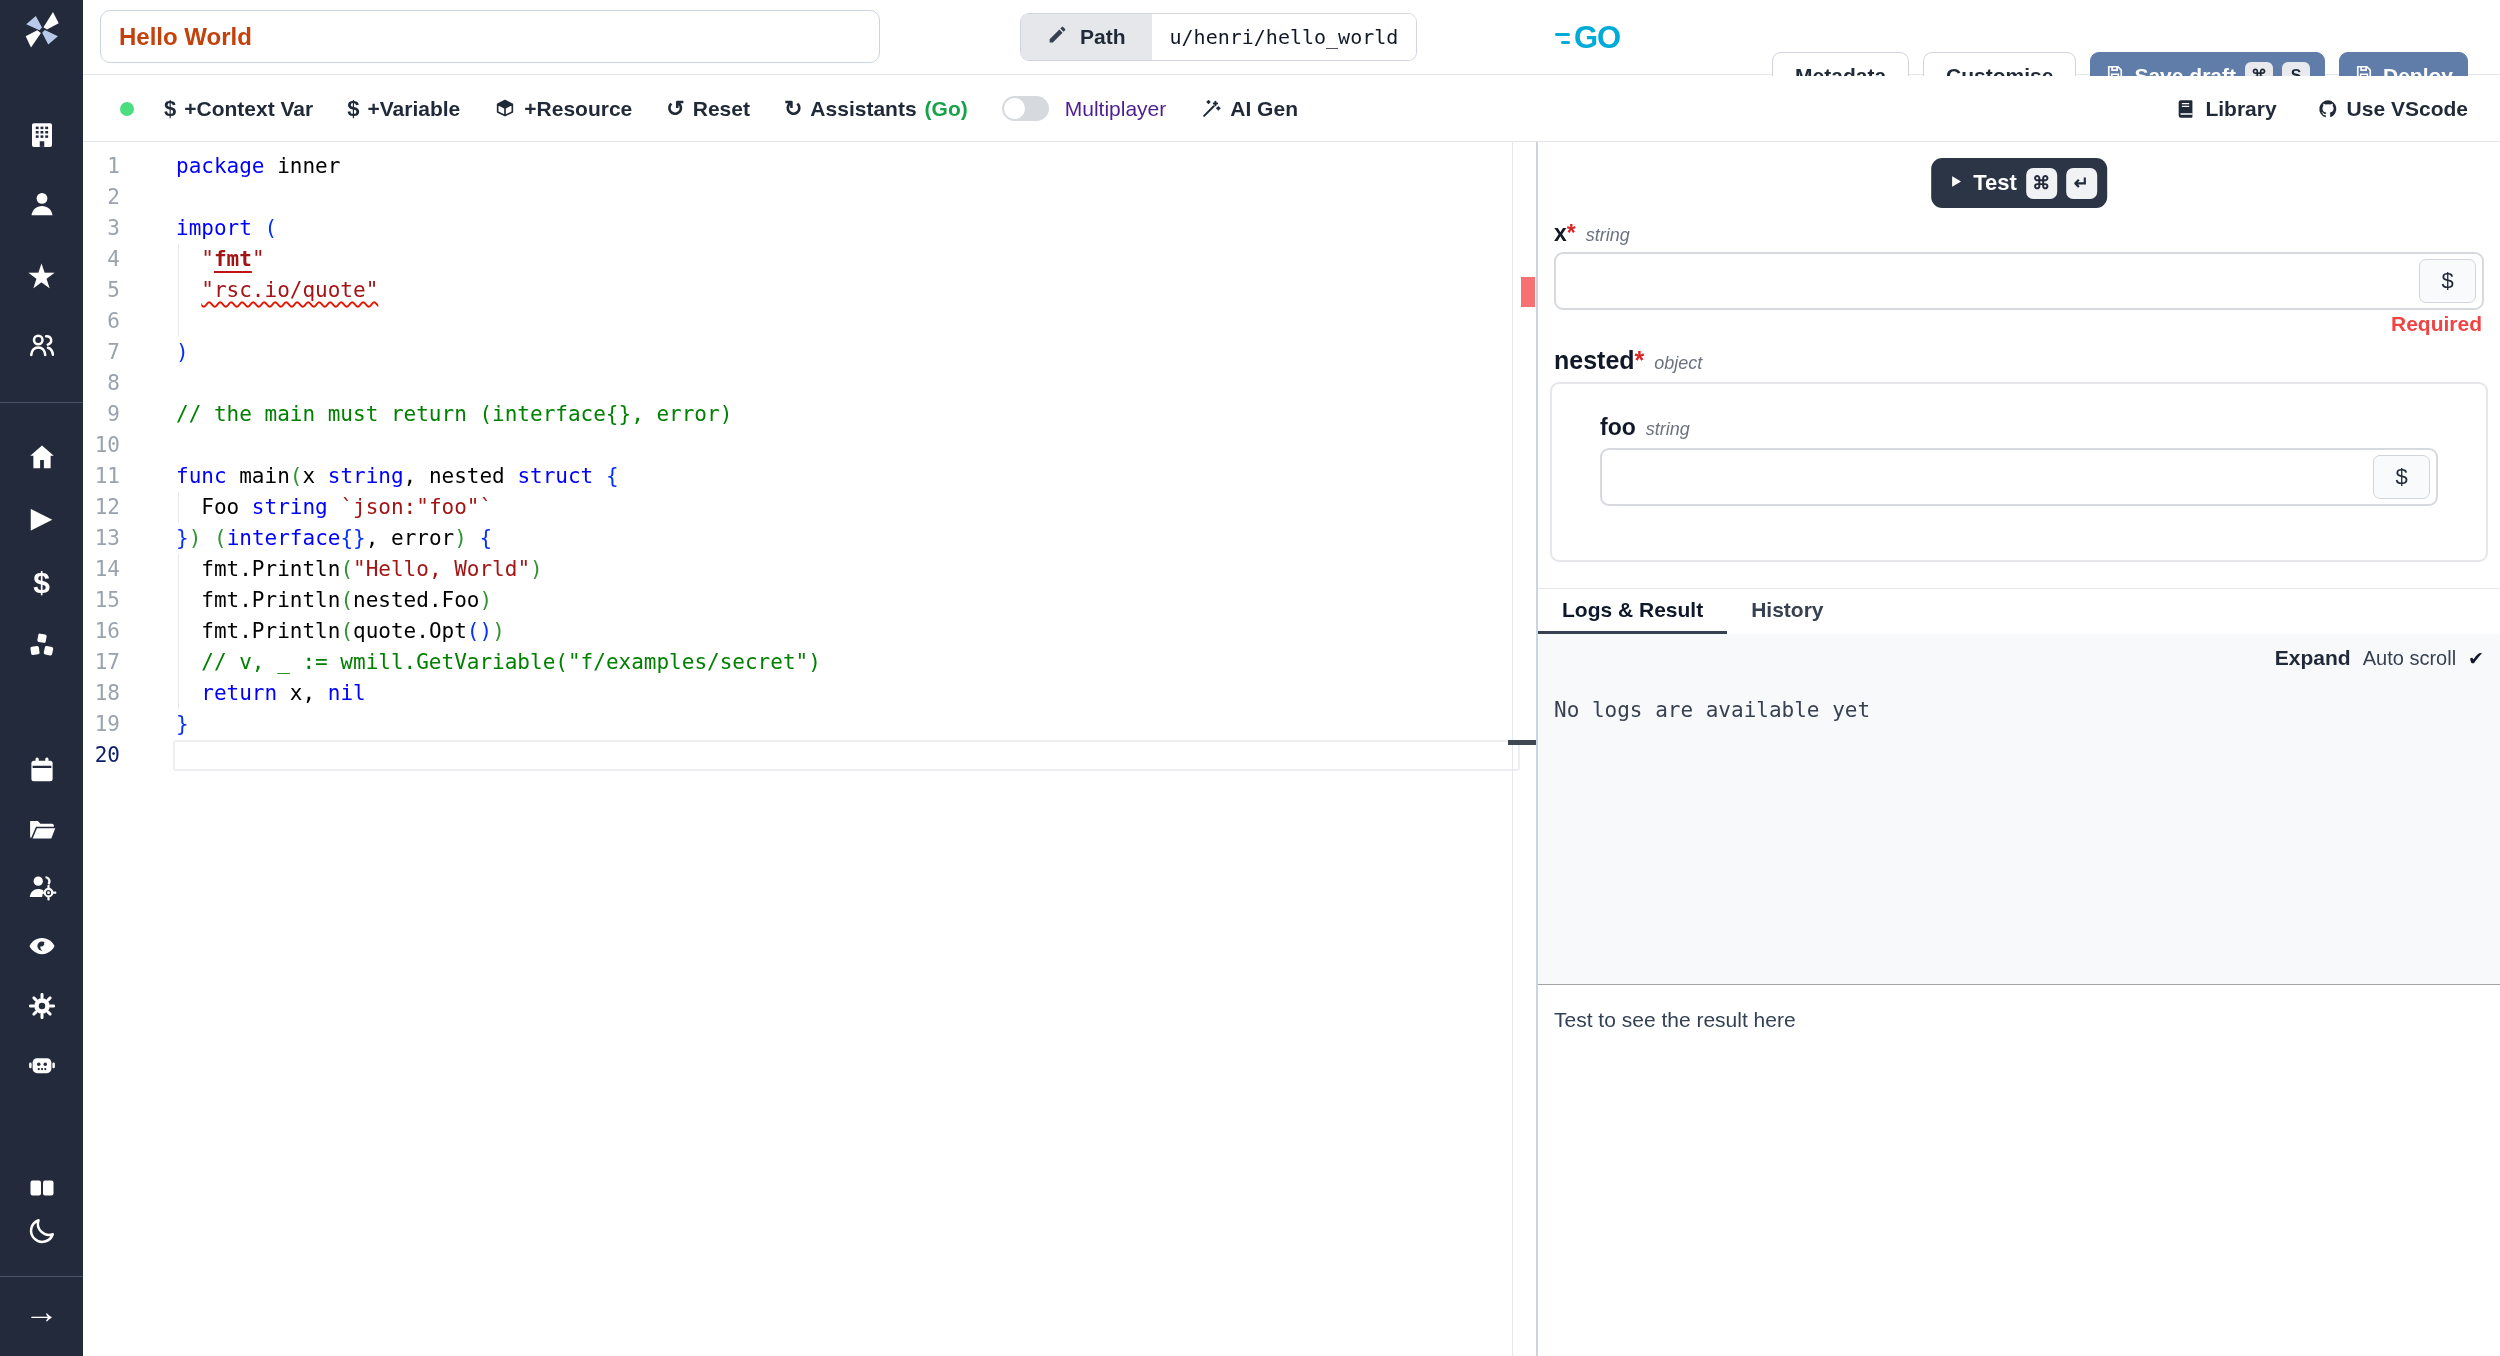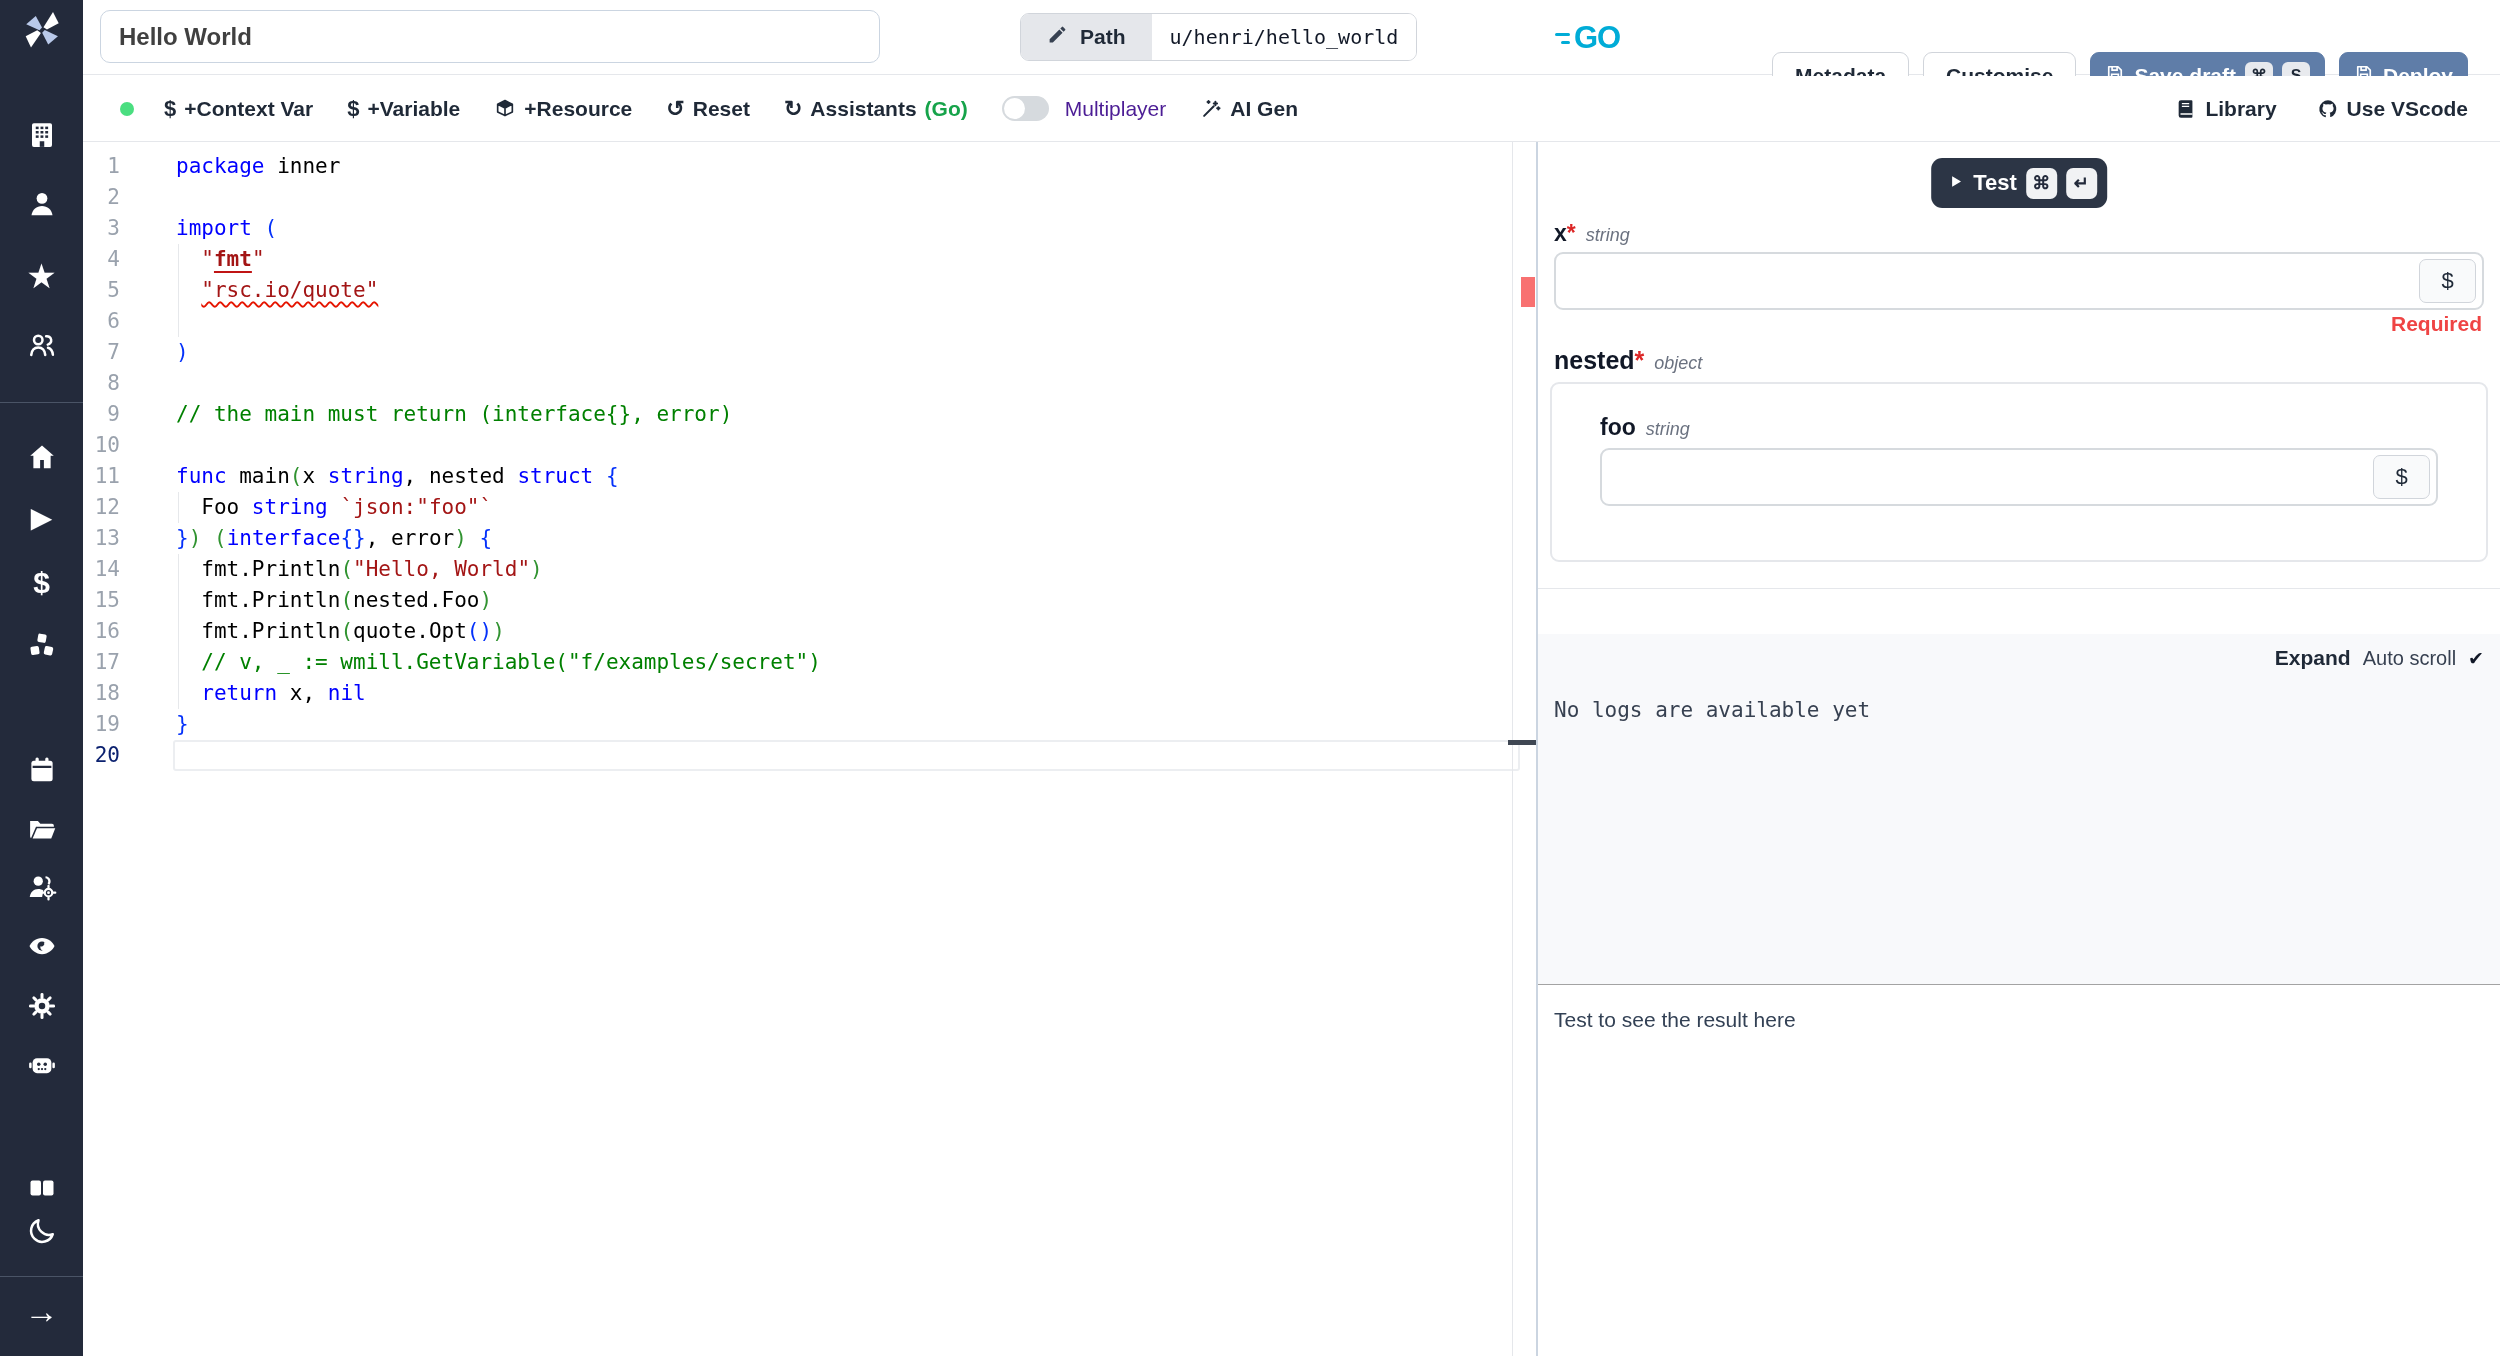--- a/index.html
+++ b/index.html
@@ -11,21 +11,21 @@
   #sidebar { position:absolute; left:0; top:0; width:83px; height:1356px; background:#232a3b; }
   .sb-icon { position:absolute; left:0; width:83px; height:44px; display:flex; align-items:center; justify-content:center; color:#f1f5f9; cursor:pointer; }
   .sb-icon svg { width:30px; height:30px; }
   .sb-icon .gly { font-size:30px; line-height:1; color:#fff; }
   .sb-div { position:absolute; left:0; width:83px; height:1px; background:rgba(148,163,184,.35); }
   #wm-logo { position:absolute; left:20px; top:8px; width:44px; height:44px; }
   #wm-logo svg { width:44px; height:44px; }
 
   
   #topbar { position:absolute; left:83px; top:0; width:2417px; height:75px; background:#fff; border-bottom:1px solid #e5e7eb; }
-  #title-input { position:absolute; left:17px; top:10px; width:780px; height:53px; border:1px solid #cbd5e1; border-radius:10px; padding:0 18px; font-size:24px; font-weight:700; color:#404040; font-family:"Liberation Sans", sans-serif; outline:none; }
+  #title-input { position:absolute; left:17px; top:10px; width:780px; height:53px; border:1px solid #cbd5e1; border-radius:10px; padding:0 18px; font-size:24px; font-weight:700; color:#c2410c; font-family:"Liberation Sans", sans-serif; outline:none; }
   #path-group { position:absolute; left:937px; top:13px; height:48px; display:flex; align-items:stretch; border:1px solid #d1d5db; border-radius:9px; overflow:hidden; }
   #path-label-seg { display:flex; align-items:center; gap:12px; padding:0 26px; background:#e5e7eb; font-size:21px; font-weight:700; color:#1f2937; cursor:pointer; }
   #path-label-seg svg { width:21px; height:21px; }
   #path-value-seg { display:flex; align-items:center; padding:0 18px; background:#fff; font-family:"DejaVu Sans Mono", monospace; font-size:20px; color:#111827; }
   #go-logo { position:absolute; left:1472px; top:20px; display:flex; align-items:center; gap:4px; }
   .go-lines { display:flex; flex-direction:column; gap:5px; align-items:flex-end; }
   .go-lines i { display:block; height:3px; background:#00acd7; border-radius:2px; }
   .go-lines i:nth-child(1){ width:15px; }
   .go-lines i:nth-child(2){ width:9px; }
   #go-text { font-size:31px; font-weight:800; letter-spacing:-1px; color:#00acd7; }
@@ -455,20 +455,24 @@
         <span class="arg-name" style="font-size:23px">foo</span>
         <span class="arg-type">string</span>
       </div>
       <div class="fld" style="left:48px; right:48px; top:64px">
         <input style="">
         <button class="dollar-chip">$</button>
       </div>
     </div>
 
     <div id="panel-div1"></div>
+    <div id="tabs">
+      <div class="tab active">Logs &amp; Result</div>
+      <div class="tab">History</div>
+    </div>
 
     <div id="logs-area">
       <div id="logs-controls">
         <button id="expand-btn">Expand</button>
         <span id="autoscroll-label">Auto scroll</span>
         <span id="autoscroll-check">✔</span>
       </div>
       <div id="logs-empty">No logs are available yet</div>
     </div>
 

